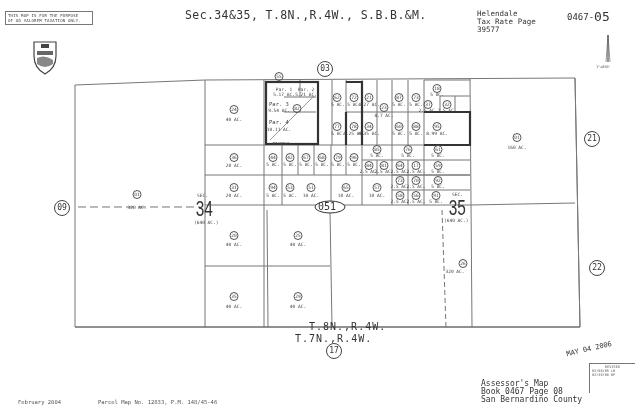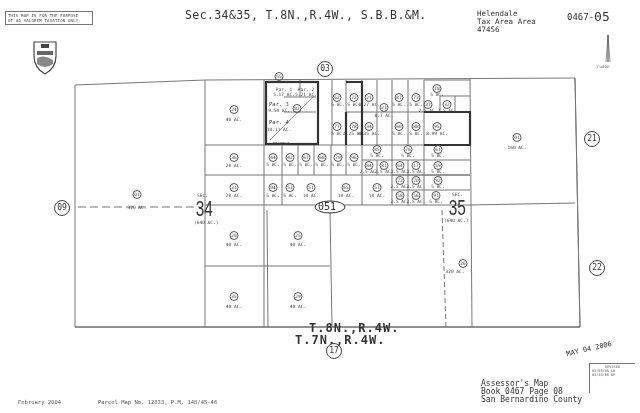--- a/index.html
+++ b/index.html
@@ -12,21 +12,21 @@
   .mapno .pg{font-size:13px;vertical-align:-1px;}
   .lbl{position:absolute;font-size:4.5px;color:#444;text-align:center;line-height:5px;white-space:nowrap;transform:translateX(-50%);}
   .pc{position:absolute;font-size:4.5px;color:#444;border:1px solid #555;border-radius:50%;width:7px;height:7px;line-height:7px;text-align:center;transform:translateX(-50%);}
   .big-circ{position:absolute;border:1px solid #444;border-radius:50%;width:14px;height:14px;line-height:14px;text-align:center;font-size:8px;color:#333;transform:translate(-50%,-50%);}
   .sec{position:absolute;font-size:22px;color:#333;font-family:"Liberation Sans Narrow","Liberation Sans",sans-serif;transform:scaleX(.7);}
   .seclbl{position:absolute;font-size:4.5px;color:#444;}
   .footer{position:absolute;font-size:5.5px;color:#555;}
   .book{left:481px;top:380px;font-size:8px;line-height:8px;color:#333;}
   .stamp{left:566px;top:345px;font-size:7px;color:#333;transform:rotate(-13deg);}
   .rev{left:589px;top:363px;width:46px;height:30px;border-top:1px solid #777;border-left:1px solid #777;font-size:3.5px;line-height:4px;color:#555;padding:1px 2px;box-sizing:border-box;}
-  .twp{position:absolute;font-size:12px;letter-spacing:1px;color:#333;font-weight:bold;}
+  .twp{position:absolute;font-size:10px;letter-spacing:1px;color:#333;}
   svg{position:absolute;left:0;top:0;}
 </style>
 </head>
 <body>
 
 <div class="abs disclaimer">
   <div>THIS MAP IS FOR THE PURPOSE</div>
   <div>OF AD VALOREM TAXATION ONLY.</div>
 </div>
 
@@ -37,22 +37,22 @@
     <rect x="7" y="2" width="8" height="4" fill="#444"></rect>
     <path d="M3,9 L19,9 L19,13 L3,13Z" fill="#666"></path>
     <path d="M3,16 Q11,12 19,18 L19,22 Q11,28 3,22Z" fill="#888"></path>
   </g>
 </svg>
 
 <div class="abs title">Sec.34&amp;35, T.8N.,R.4W., S.B.B.&amp;M.</div>
 
 <div class="abs tra">
   <div>Helendale</div>
-  <div>Tax Area Area</div>
-  <div>47456</div>
+  <div>Tax Rate Page</div>
+  <div>39577</div>
 </div>
 
 <div class="abs mapno">
   <span>0467-</span><span class="pg">05</span>
 </div>
 
 <div class="abs" style="left:596px;top:65px;font-size:3.5px;color:#555;">1"=800'</div>
 
 <svg width="640" height="413" viewBox="0 0 640 413">
   <g stroke="#777" stroke-width="1" fill="none">

